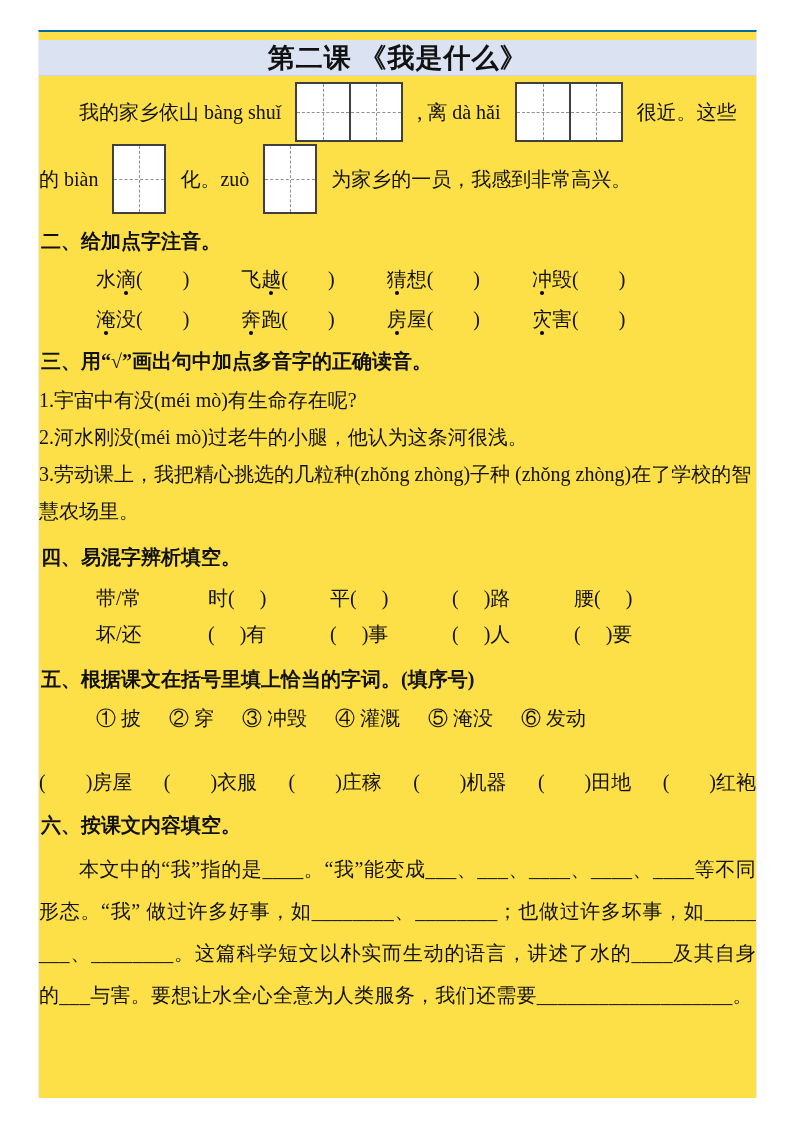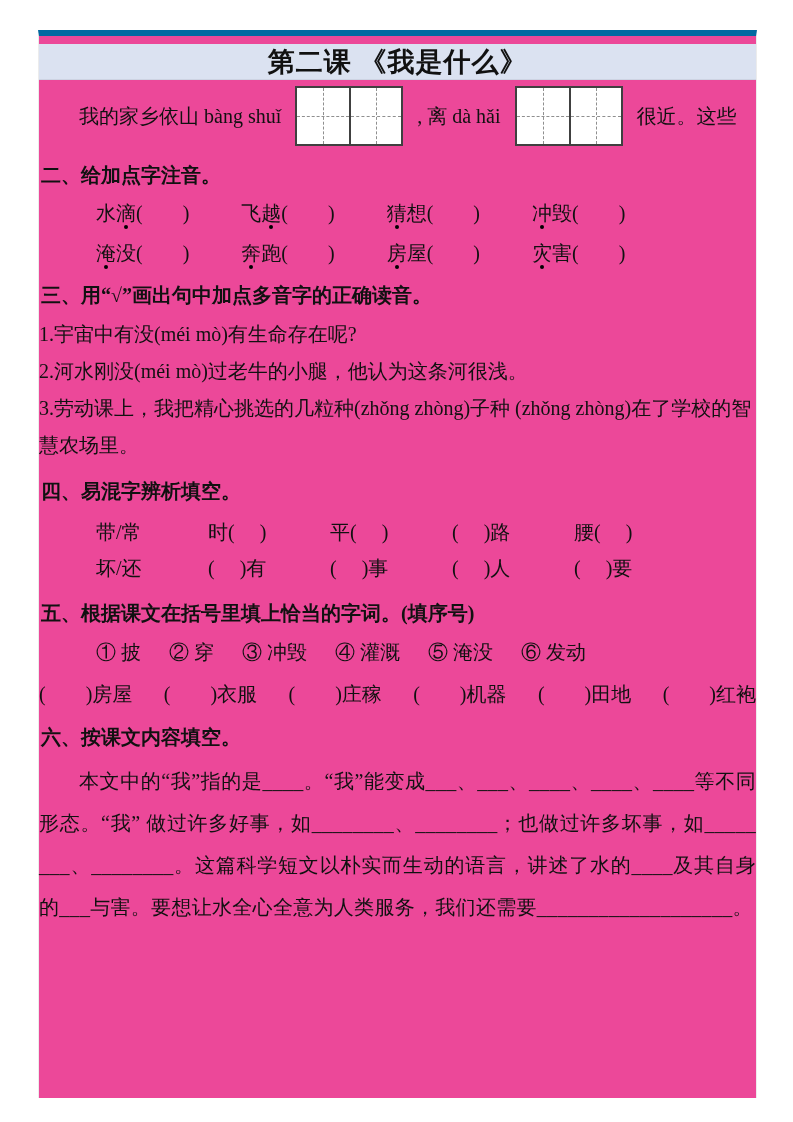--- a/index.html
+++ b/index.html
@@ -4,22 +4,22 @@
 <style>
   * { margin:0; padding:0; box-sizing:border-box; }
   html,body { background:#ffffff; }
   body {
     width:793px; height:1122px; position:relative; overflow:hidden;
     font-family:"Liberation Serif","DejaVu Serif",serif;
     color:#111;
   }
   .content {
     position:absolute; left:38px; top:30px; width:719px; height:1068px;
-    border-left:1px solid #ececec; border-right:1px solid #ececec; border-top:6px solid #0369a1;
-    background:#ec4899;
+    border-left:1px solid #ececec; border-right:1px solid #ececec; border-top:2px solid #0369a1;
+    background:#fde047;
   }
   .titlebar {
     margin-top:8px; height:36px; line-height:36px; text-align:center;
     font-size:27px; font-weight:bold; letter-spacing:1px;
     border-bottom:1px solid #cdd3e2;
   }
   h2.sec {
     font-size:20px; font-weight:bold; margin:12px 0 0 2px; line-height:30px;
   }
   h2.sec.indented { margin-left:26px; }
@@ -57,21 +57,21 @@
   #s3-items .sent { line-height:37px; }
 
   
   #s4-rows { margin:8px 0 0 57px; font-size:20px; }
   .s4row { display:flex; gap:12px; line-height:36px; }
   .s4row .key { width:100px; flex:0 0 auto; }
   .s4row .cell4 { width:110px; flex:0 0 auto; }
 
   
   #s5-options { display:flex; gap:28px; margin:8px 0 0 57px; font-size:20px; line-height:32px; }
-  #s5-blanks { display:flex; justify-content:space-between; margin-top:10px; font-size:20px; line-height:32px; }
+  #s5-blanks { display:flex; justify-content:space-between; margin-top:32px; font-size:20px; line-height:32px; }
 
   
   #s6-para {
     margin-top:8px; font-size:20px; line-height:42px;
     text-align:justify; text-indent:2em; letter-spacing:0.3px;
     word-break:break-all;
   }
 </style>
 </head>
 <body>
@@ -88,20 +88,31 @@
         <span class="tzg">
           <span class="cell"></span>
           <span class="cell"></span>
         </span>
         <span>, 离 dà hǎi</span>
         <span class="tzg">
           <span class="cell"></span>
           <span class="cell"></span>
         </span>
         <span>很近。这些</span>
+      </div>
+      <div class="pline">
+        <span>的 biàn</span>
+        <span class="tzg single">
+          <span class="cell"></span>
+        </span>
+        <span>化。zuò</span>
+        <span class="tzg single">
+          <span class="cell"></span>
+        </span>
+        <span>为家乡的一员，我感到非常高兴。</span>
       </div>
     </div>
 
   <h2 class="sec">二、给加点字注音。</h2>
   <div id="s2-words">
       <span class="word"><span>水</span><span class="dotchar">滴</span><span>(　　)</span></span>
       <span class="word"><span>飞</span><span class="dotchar">越</span><span>(　　)</span></span>
       <span class="word"><span class="dotchar">猜</span><span>想</span><span>(　　)</span></span>
       <span class="word"><span class="dotchar">冲</span><span>毁</span><span>(　　)</span></span>
       <span class="word"><span class="dotchar">淹</span><span>没</span><span>(　　)</span></span>

